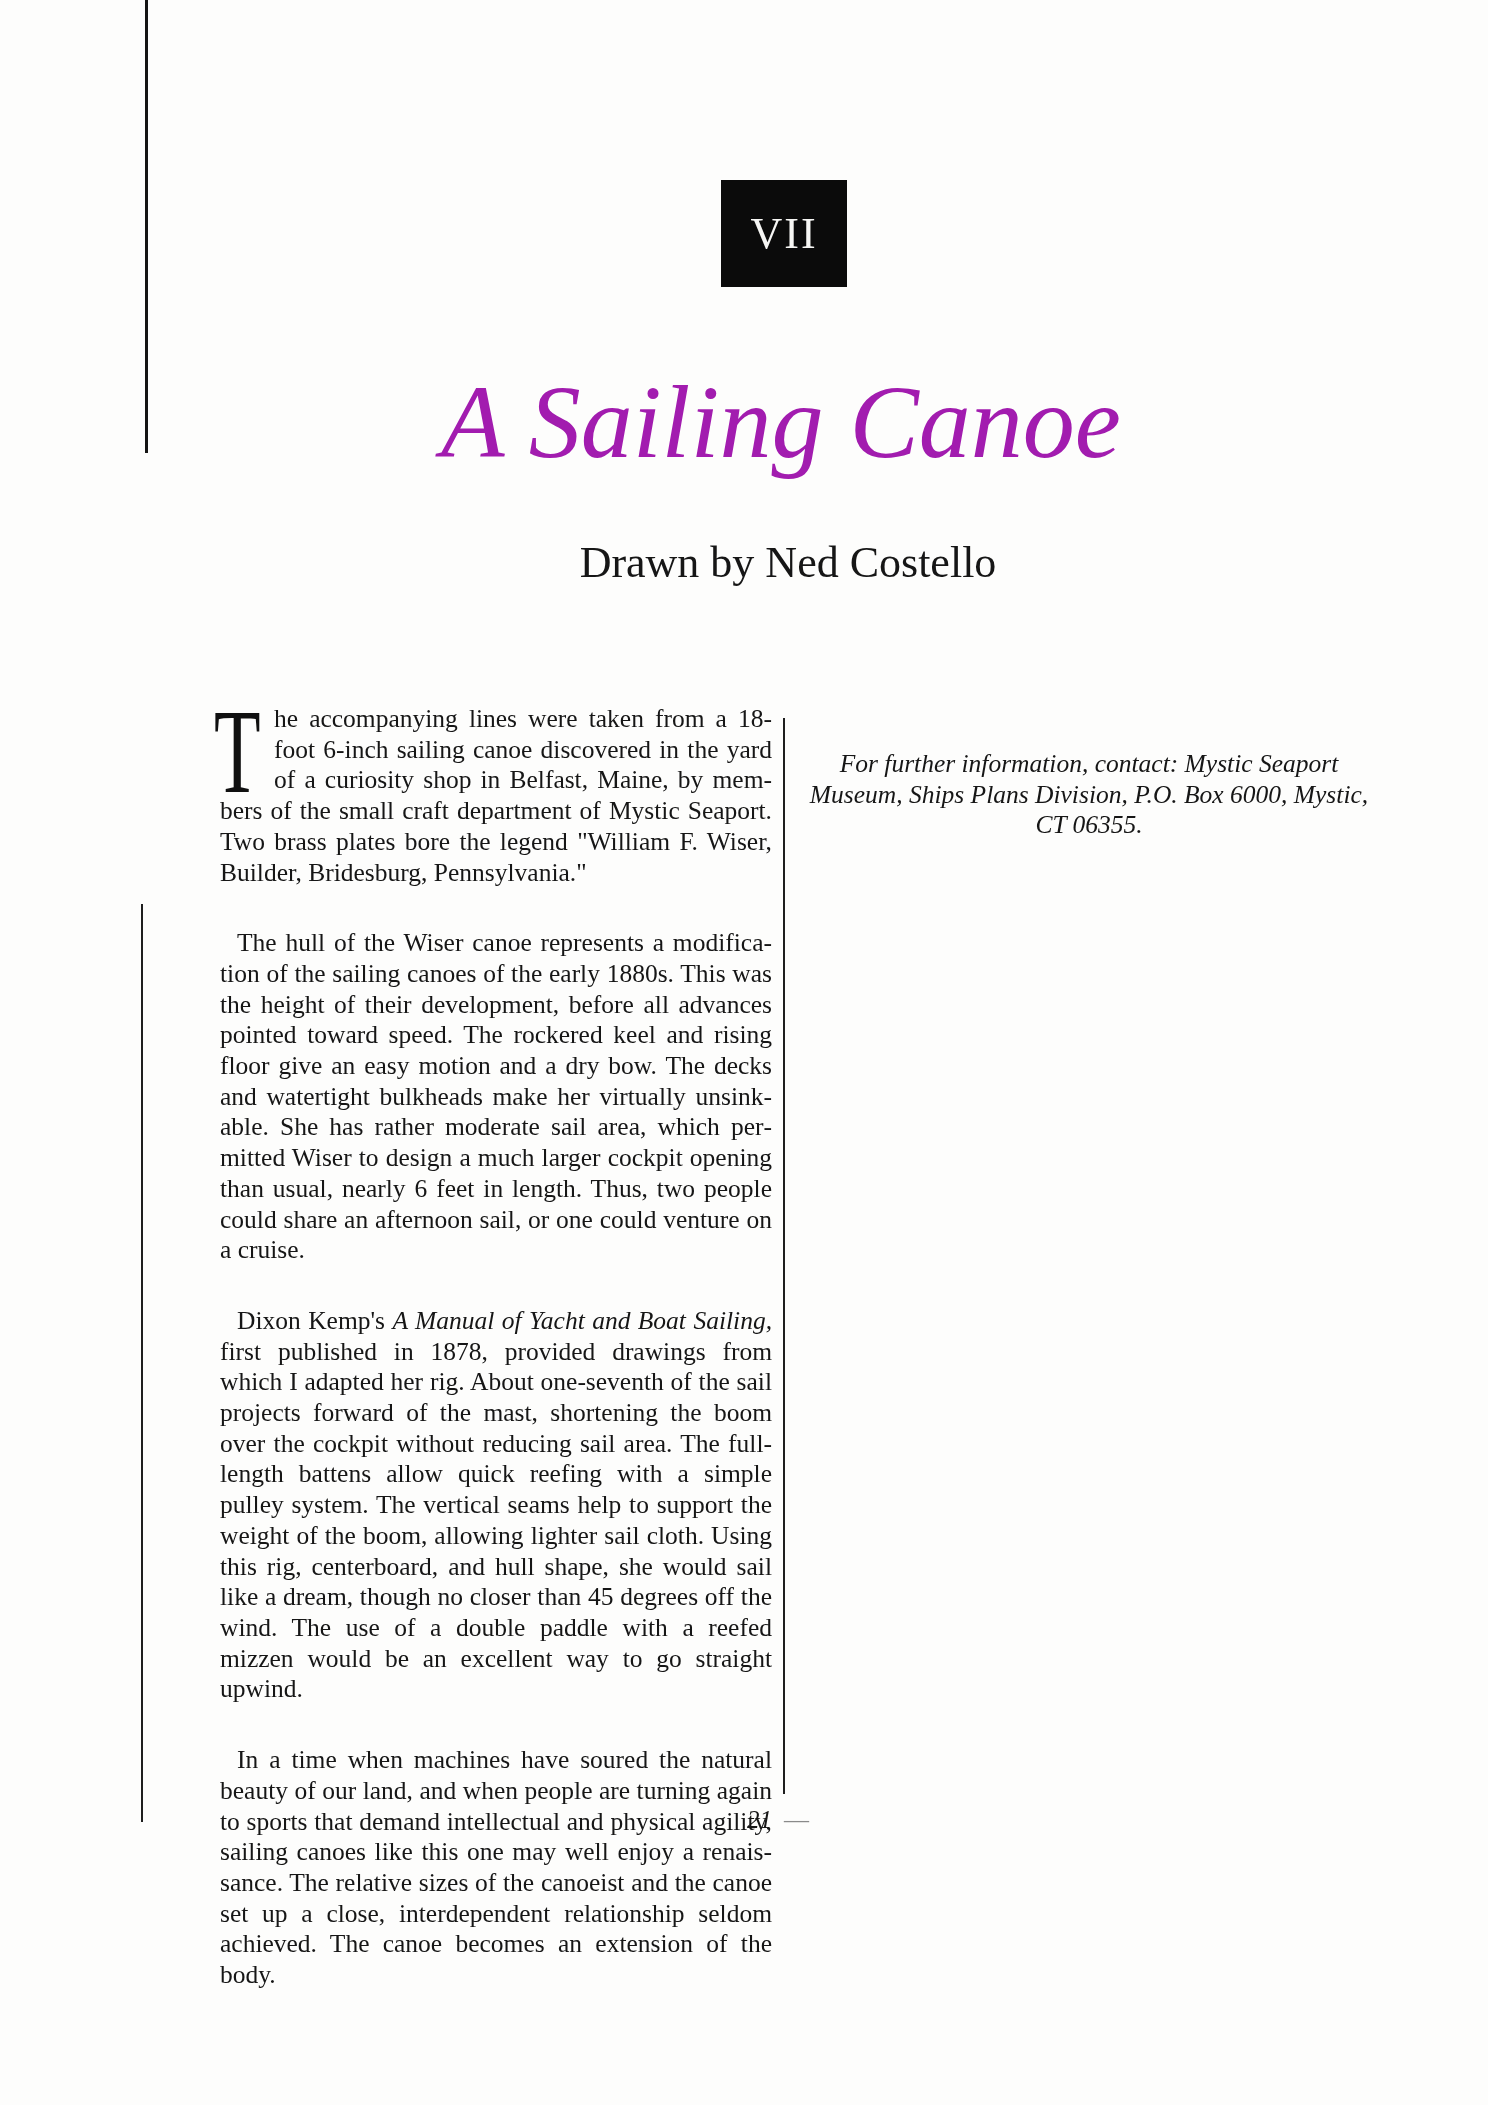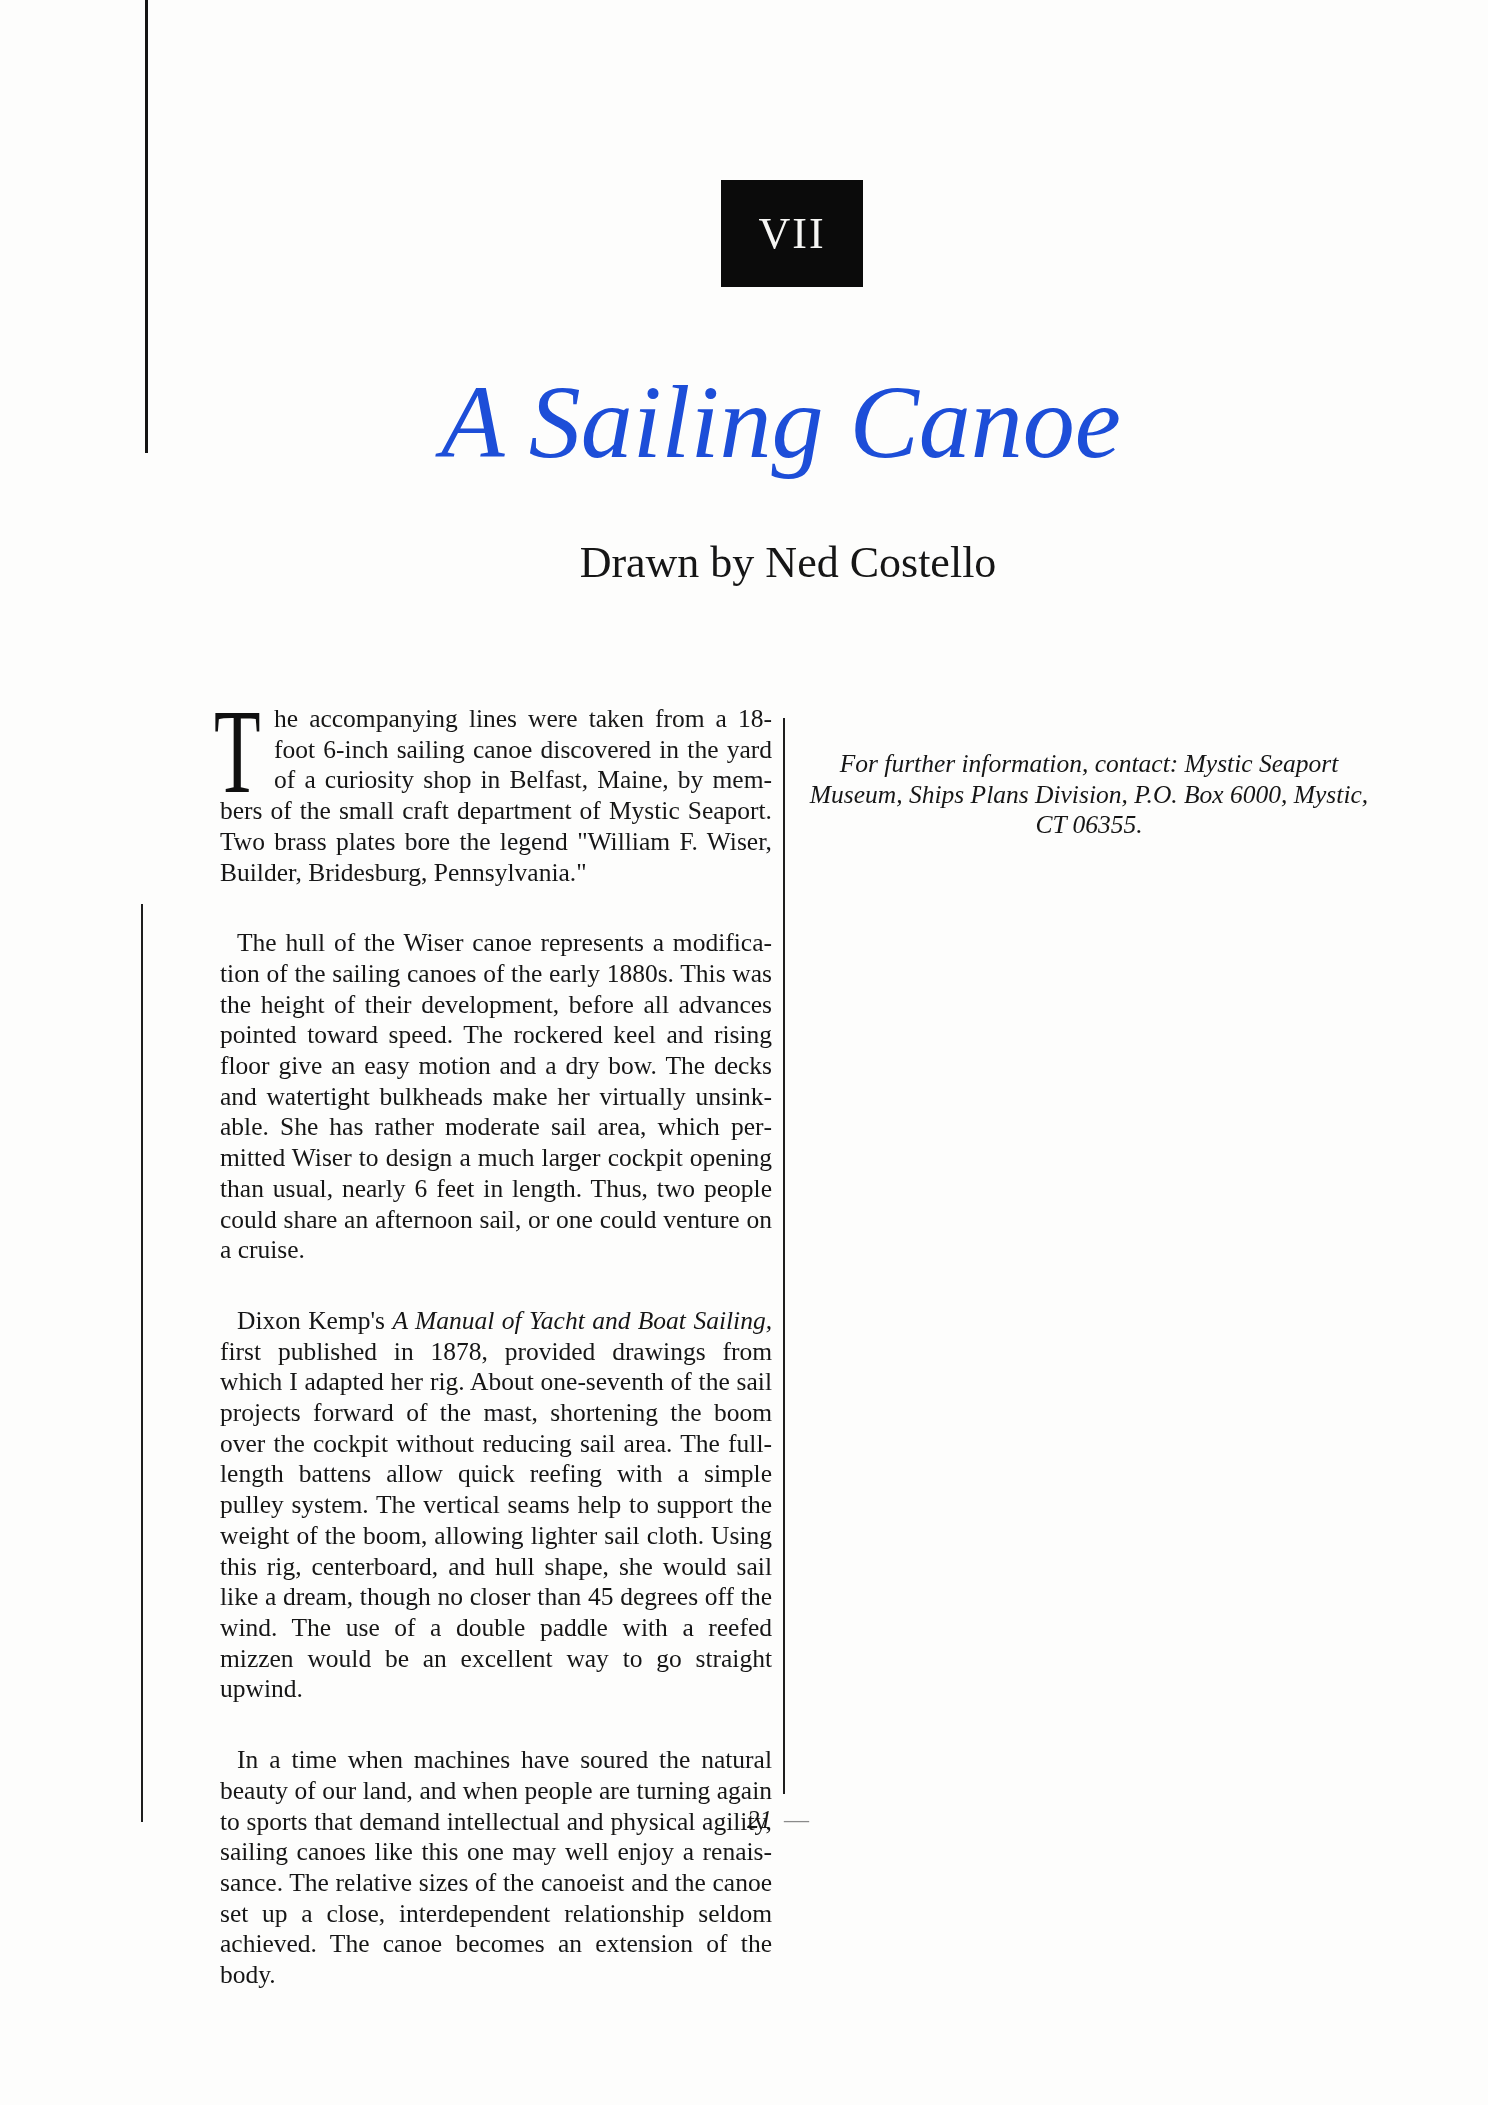--- a/index.html
+++ b/index.html
@@ -14,36 +14,36 @@
 
   
   .rule { position: absolute; background: #141414; }
   .rule-top    { left: 145px; top: 0;     width: 3px; height: 453px; }
   .rule-bottom { left: 141px; top: 904px; width: 2px; height: 918px; background:#1e1e1e; }
   .divider     { position: absolute; left: 783px; top: 718px; width: 2px; height: 1076px; background: #1e1e1e; }
 
   
   .chapter-badge {
     position: absolute; left: 721px; top: 180px;
-    width: 142px; height: 107px;
+    width: 126px; height: 107px;
     background: #0b0b0b;
     display: flex; align-items: center; justify-content: center;
   }
   .chapter-badge span {
     color: #f6f6f4; font-size: 44px; letter-spacing: 2px; line-height: 1;
   }
 
   
   .title {
     position: absolute; left: 781px; top: 370px;
     transform: translateX(-50%);
     margin: 0;
     font-style: italic; font-weight: normal;
     font-size: 104px; line-height: 1; white-space: nowrap;
-    color: #1d4ed8;
+    color: #a21caf;
   }
   .byline {
     position: absolute; left: 788px; top: 538px;
     transform: translateX(-50%);
     font-size: 44px; line-height: 1.15; white-space: nowrap;
   }
 
   
   .col {
     position: absolute; top: 704px;

